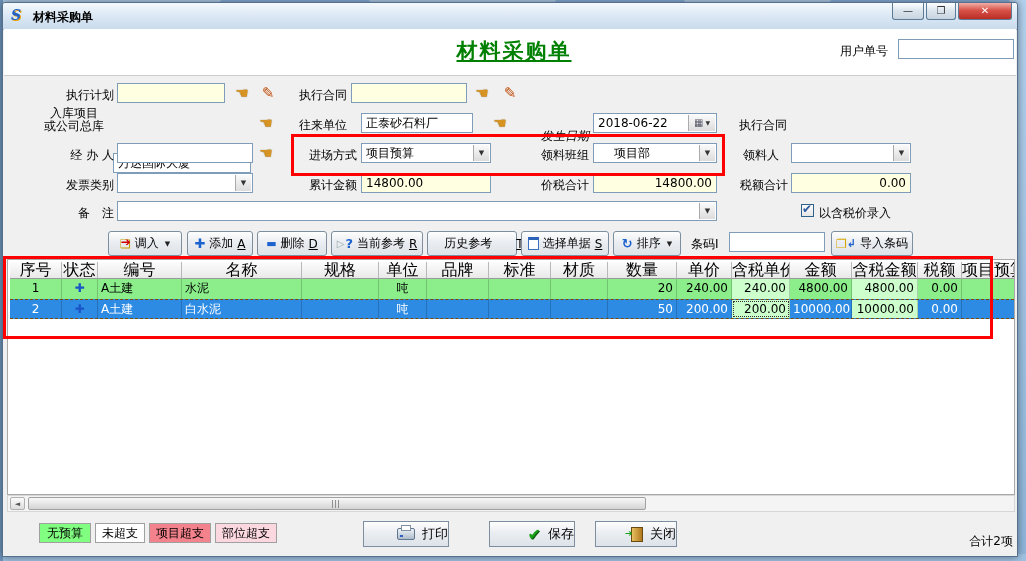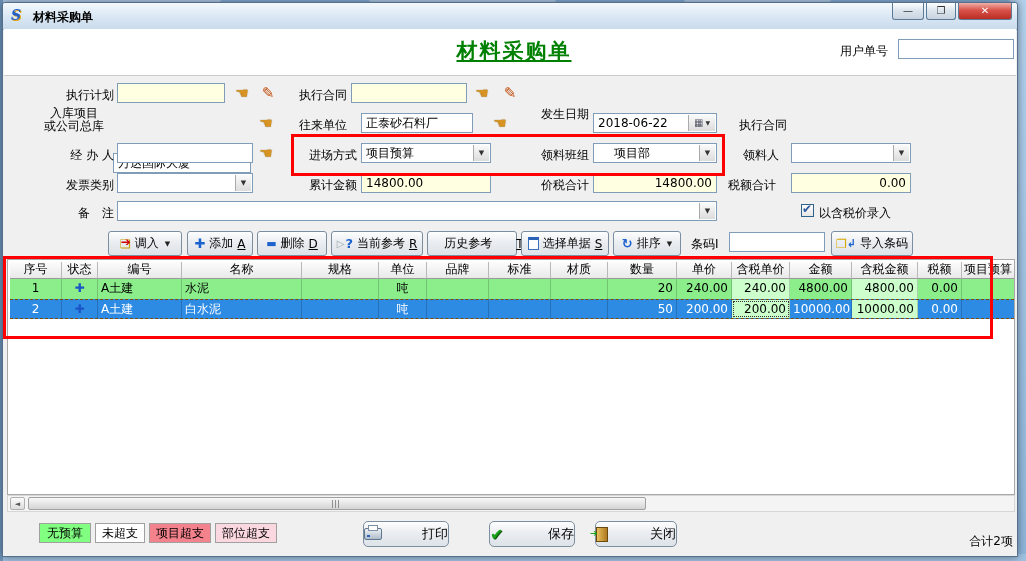--- a/index.html
+++ b/index.html
@@ -72,21 +72,21 @@
        border:1px solid #60788E;border-radius:2px;}
   .ic-printer::before{content:"";position:absolute;left:3px;top:-4px;width:8px;height:4px;background:#FFF;border:1px solid #8090A0;}
   .ic-printer::after{content:"";position:absolute;left:2px;bottom:2px;width:3px;height:2px;background:#3060C0;}
   .ic-door{position:relative;width:10px;height:13px;background:linear-gradient(90deg,#E8C060,#B07820);border:1px solid #6B4A10;}
   .ic-door::after{content:"➔";position:absolute;left:-7px;top:0px;font-size:9px;color:#18A018;font-weight:bold;}
 
   .table-area{position:absolute;left:4px;top:256px;width:1008px;height:236px;background:#FFF;border:1px solid #A8A8A8;box-sizing:border-box;}
   .grid{position:absolute;left:2px;top:2px;width:1004px;}
   .thead{display:flex;height:17px;}
   .hcell{box-sizing:border-box;border-right:1px solid #B8B8B8;border-bottom:1px solid #999;
-       background:linear-gradient(180deg,#FCFCFC,#E9E9E9);text-align:center;font-size:12px;line-height:15px;
+       background:linear-gradient(180deg,#FCFCFC,#E9E9E9);text-align:center;font-size:16px;line-height:15px;
        overflow:hidden;white-space:nowrap;}
   .trow{display:flex;height:20px;}
   .cell{box-sizing:border-box;border-right:1px solid rgba(0,0,0,.18);font-size:12px;line-height:19px;
        padding:0 3px;overflow:hidden;white-space:nowrap;}
   .row-green{background:#8BEE8B;}
   .row-blue{background:#2E8BE4;color:#FFF;border-top:1px dashed #7A4A00;border-bottom:1px dashed #7A4A00;box-sizing:border-box;}
   .cell.lt{background:#CCFFCC;color:#000;}
   .cell.focus{outline:1px dotted #333;outline-offset:-2px;}
   .cell.ctr{text-align:center;}
   .cell.rt{text-align:right;}
@@ -98,23 +98,23 @@
   .hscroll{position:absolute;left:4px;top:492px;width:1008px;height:17px;background:#F4F4F4;border:1px solid #D6D6D6;box-sizing:border-box;}
   .sb-arrow{position:absolute;left:2px;top:1px;width:15px;height:13px;font-size:7px;line-height:13px;text-align:center;
        color:#555;background:linear-gradient(180deg,#FBFBFB,#DDD);border:1px solid #B0B0B0;border-radius:2px;box-sizing:border-box;}
   .sb-thumb{position:absolute;left:20px;top:1px;width:618px;height:13px;background:linear-gradient(180deg,#F8F8F8,#D4D4D4);
        border:1px solid #A0A0A0;border-radius:2px;box-sizing:border-box;}
   .sb-grip{position:absolute;left:50%;top:2px;width:9px;height:8px;margin-left:-5px;
        background:repeating-linear-gradient(90deg,#909090 0 1px,transparent 1px 3px);}
 
   .legend{position:absolute;top:520px;height:20px;box-sizing:border-box;border:1px solid #A0A0A0;
        line-height:18px;padding:0 4px;text-align:center;white-space:nowrap;}
-  .fbtn{position:absolute;top:518px;height:26px;box-sizing:border-box;border:1px solid #7C8EA0;border-radius:5px;
+  .fbtn{position:absolute;top:518px;height:26px;box-sizing:border-box;border:1px solid #7C8EA0;border-radius:0;
        background:linear-gradient(180deg,#FEFEFE,#EAEDF1 45%,#DDE3E9);display:flex;align-items:center;
-       justify-content:space-between;gap:7px;font-size:13px;cursor:pointer;}
+       justify-content:flex-end;gap:7px;font-size:13px;cursor:pointer;}
   .total{position:absolute;top:530px;left:920px;width:90px;text-align:right;}
 </style>
 </head>
 <body>
 
 <div class="screen">
   <div class="bgblock" style="left:220px;top:0;width:150px;height:10px;"></div>
   <div class="bgblock" style="left:555px;top:0;width:130px;height:10px;"></div>
   <div class="bgblock" style="left:830px;top:0;width:180px;height:10px;"></div>
   <div class="bg-right"></div>
@@ -148,21 +148,21 @@
 
     <span class="lbl" style="left:36px;top:104px;width:70px;text-align:center;line-height:13px;font-size:12px;">
       <span>入库项目</span><br>
       <span>或公司总库</span>
     </span>
     <span class="inp" style="left:110px;top:110px;width:138px;margin-top:40px;">万达国际大厦</span>
     <span class="picker-icon" style="left:252px;top:110px;">☚</span>
     <span class="lbl" style="left:296px;top:112px;width:58px;">往来单位</span>
     <span class="inp" style="left:358px;top:110px;width:112px;">正泰砂石料厂</span>
     <span class="picker-icon" style="left:486px;top:110px;">☚</span>
-    <span class="lbl" style="left:528px;top:101px;width:58px;text-align:right;">发生日期</span>
+    <span class="lbl" style="left:528px;top:123px;width:58px;text-align:right;font-style:italic;">发生日期</span>
     <span class="inp" style="left:590px;top:110px;width:124px;padding-right:28px;">
       <span>2018-06-22</span>
       <span class="cal-btn">
         <span class="g1">▦</span>
         <span class="g2">▼</span>
       </span>
     </span>
     <span class="lbl" style="left:726px;top:112px;width:58px;text-align:right;">执行合同</span>
 
     <span class="lbl" style="left:53px;top:142px;width:58px;text-align:right;">经 办 人</span>
@@ -188,21 +188,21 @@
 
     <span class="lbl" style="left:53px;top:172px;width:58px;text-align:right;">发票类别</span>
     <span class="inp combo" style="left:114px;top:170px;width:136px;">
       <span></span>
       <span class="arrow">▼</span>
     </span>
     <span class="lbl" style="left:296px;top:172px;width:58px;text-align:right;">累计金额</span>
     <span class="inp yellow" style="left:358px;top:170px;width:130px;">14800.00</span>
     <span class="lbl" style="left:528px;top:172px;width:58px;text-align:right;">价税合计</span>
     <span class="inp yellow num" style="left:590px;top:170px;width:124px;">14800.00</span>
-    <span class="lbl" style="left:720px;top:172px;width:58px;text-align:center;">税额合计</span>
+    <span class="lbl" style="left:737px;top:172px;width:58px;text-align:left;">税额合计</span>
     <span class="inp yellow num" style="left:788px;top:170px;width:120px;">0.00</span>
 
     <span class="lbl" style="left:53px;top:200px;width:58px;text-align:right;">备　注</span>
     <span class="inp combo" style="left:114px;top:198px;width:600px;">
       <span></span>
       <span class="arrow">▼</span>
     </span>
     <span class="chk" style="left:798px;top:201px;">
       <span class="mark">✔</span>
     </span>

